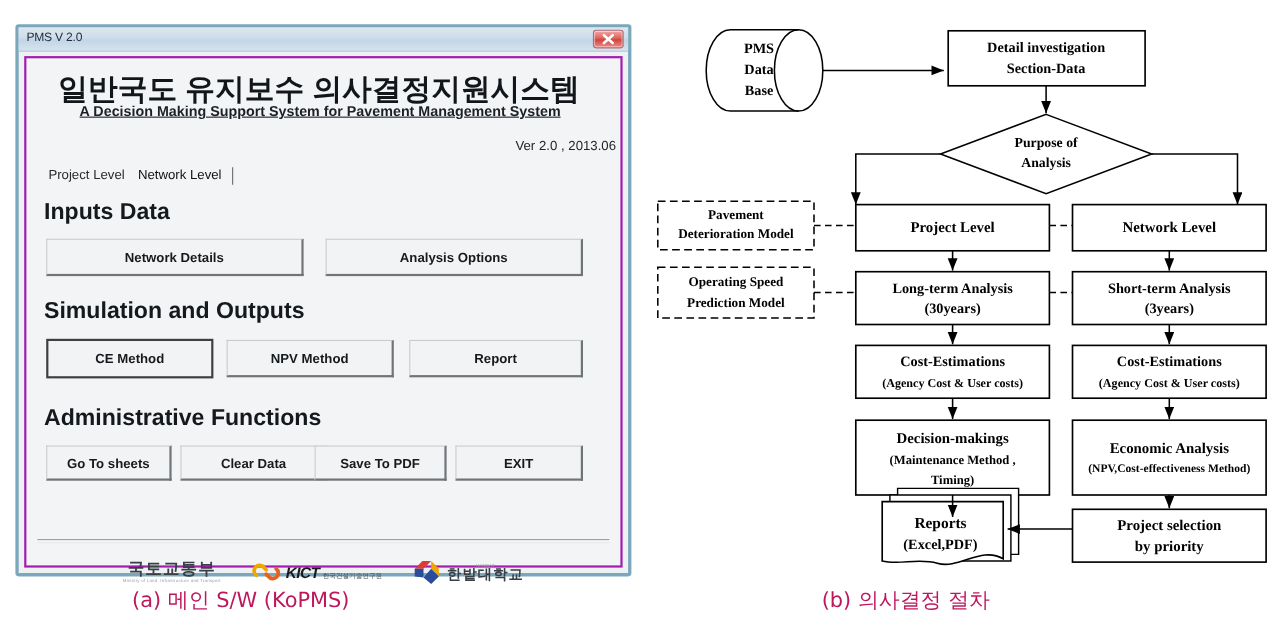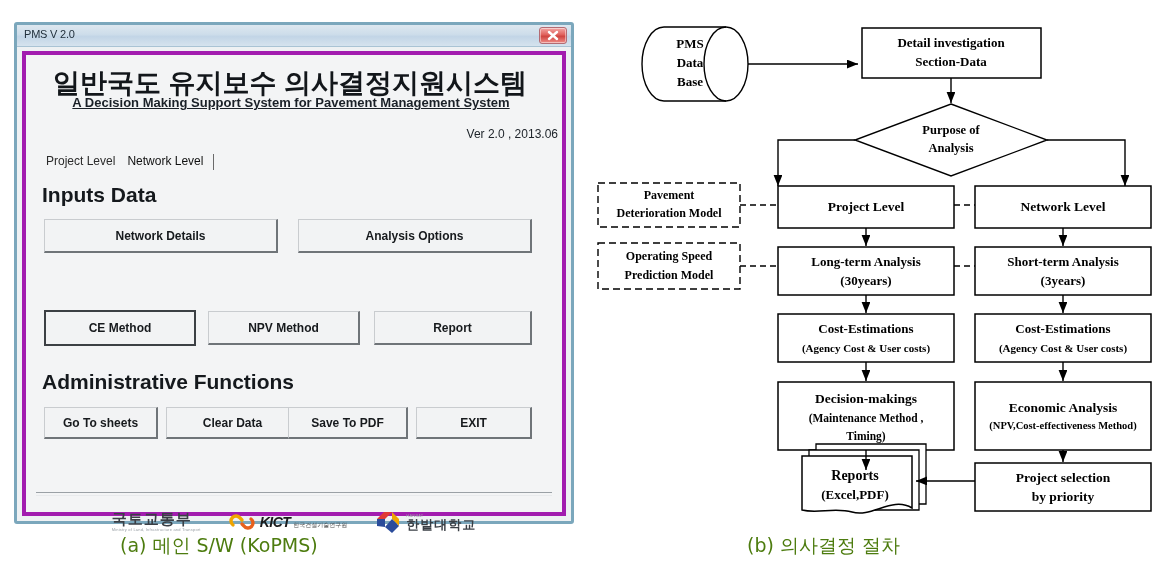--- a/index.html
+++ b/index.html
@@ -59,21 +59,21 @@
     align-items: center;
     justify-content: center;
     box-sizing: border-box;
   }
   .win-close svg { display:block; }
 
   .win-body {
     position: absolute;
     left: 5px; top: 26px; right: 5px; bottom: 5px;
     background: #f3f4f5;
-    border: 4px solid #a21caf;
+    border: 2px solid #a21caf;
     box-sizing: border-box;
   }
 
   .app-title {
     position: absolute;
     left: 0; right: 8px;
     top: 10px;
     text-align: center;
     font-size: 27px;
     font-weight: bold;
@@ -177,20 +177,21 @@
     height: 40px;
     display: flex;
     align-items: center;
     justify-content: center;
     gap: 28px;
   }
   .logo {
     display: flex;
     align-items: center;
     gap: 5px;
+    text-align: center;
   }
   .logo-ko {
     font-size: 15px;
     font-weight: bold;
     color: #3a3f45;
     letter-spacing: 1px;
     line-height: 1;
     font-family: "DejaVu Sans", sans-serif;
   }
   .logo-sub {
@@ -228,21 +229,21 @@
     font-weight: bold;
     fill: #000000;
     text-anchor: middle;
     dominant-baseline: middle;
   }
 
   
   .caption {
     position: absolute;
     font-size: 19px;
-    color: #4d7c0f;
+    color: #be185d;
     white-space: nowrap;
     font-family: "DejaVu Sans", sans-serif;
   }
   #caption-a { left: 120px; top: 533px; }
   #caption-b { left: 747px; top: 533px; }
 </style>
 </head>
 <body>
 
 <div id="panel-a">
@@ -266,20 +267,21 @@
       <div class="tabstrip">
         <div class="tab">Project Level</div>
         <div class="tab active">Network Level</div>
         <div class="tab-caret"></div>
       </div>
 
       <div class="section-head" style="top:128px;">Inputs Data</div>
       <div class="btn" style="left:18px; top:164px; width:234px; height:34px;">Network Details</div>
       <div class="btn" style="left:272px; top:164px; width:234px; height:34px;">Analysis Options</div>
 
+      <div class="section-head" style="top:218px;">Simulation and Outputs</div>
       <div class="btn selected" style="left:18px; top:255px; width:152px; height:36px;">CE Method</div>
       <div class="btn" style="left:182px; top:256px; width:152px; height:34px;">NPV Method</div>
       <div class="btn" style="left:348px; top:256px; width:158px; height:34px;">Report</div>
 
       <div class="section-head" style="top:315px;">Administrative Functions</div>
       <div class="btn" style="left:18px; top:352px; width:114px; height:32px;">Go To sheets</div>
       <div class="btn" style="left:140px; top:352px; width:134px; height:32px;">Clear Data</div>
       <div class="btn" style="left:262px; top:352px; width:120px; height:32px;">Save To PDF</div>
       <div class="btn" style="left:390px; top:352px; width:116px; height:32px;">EXIT</div>
 

